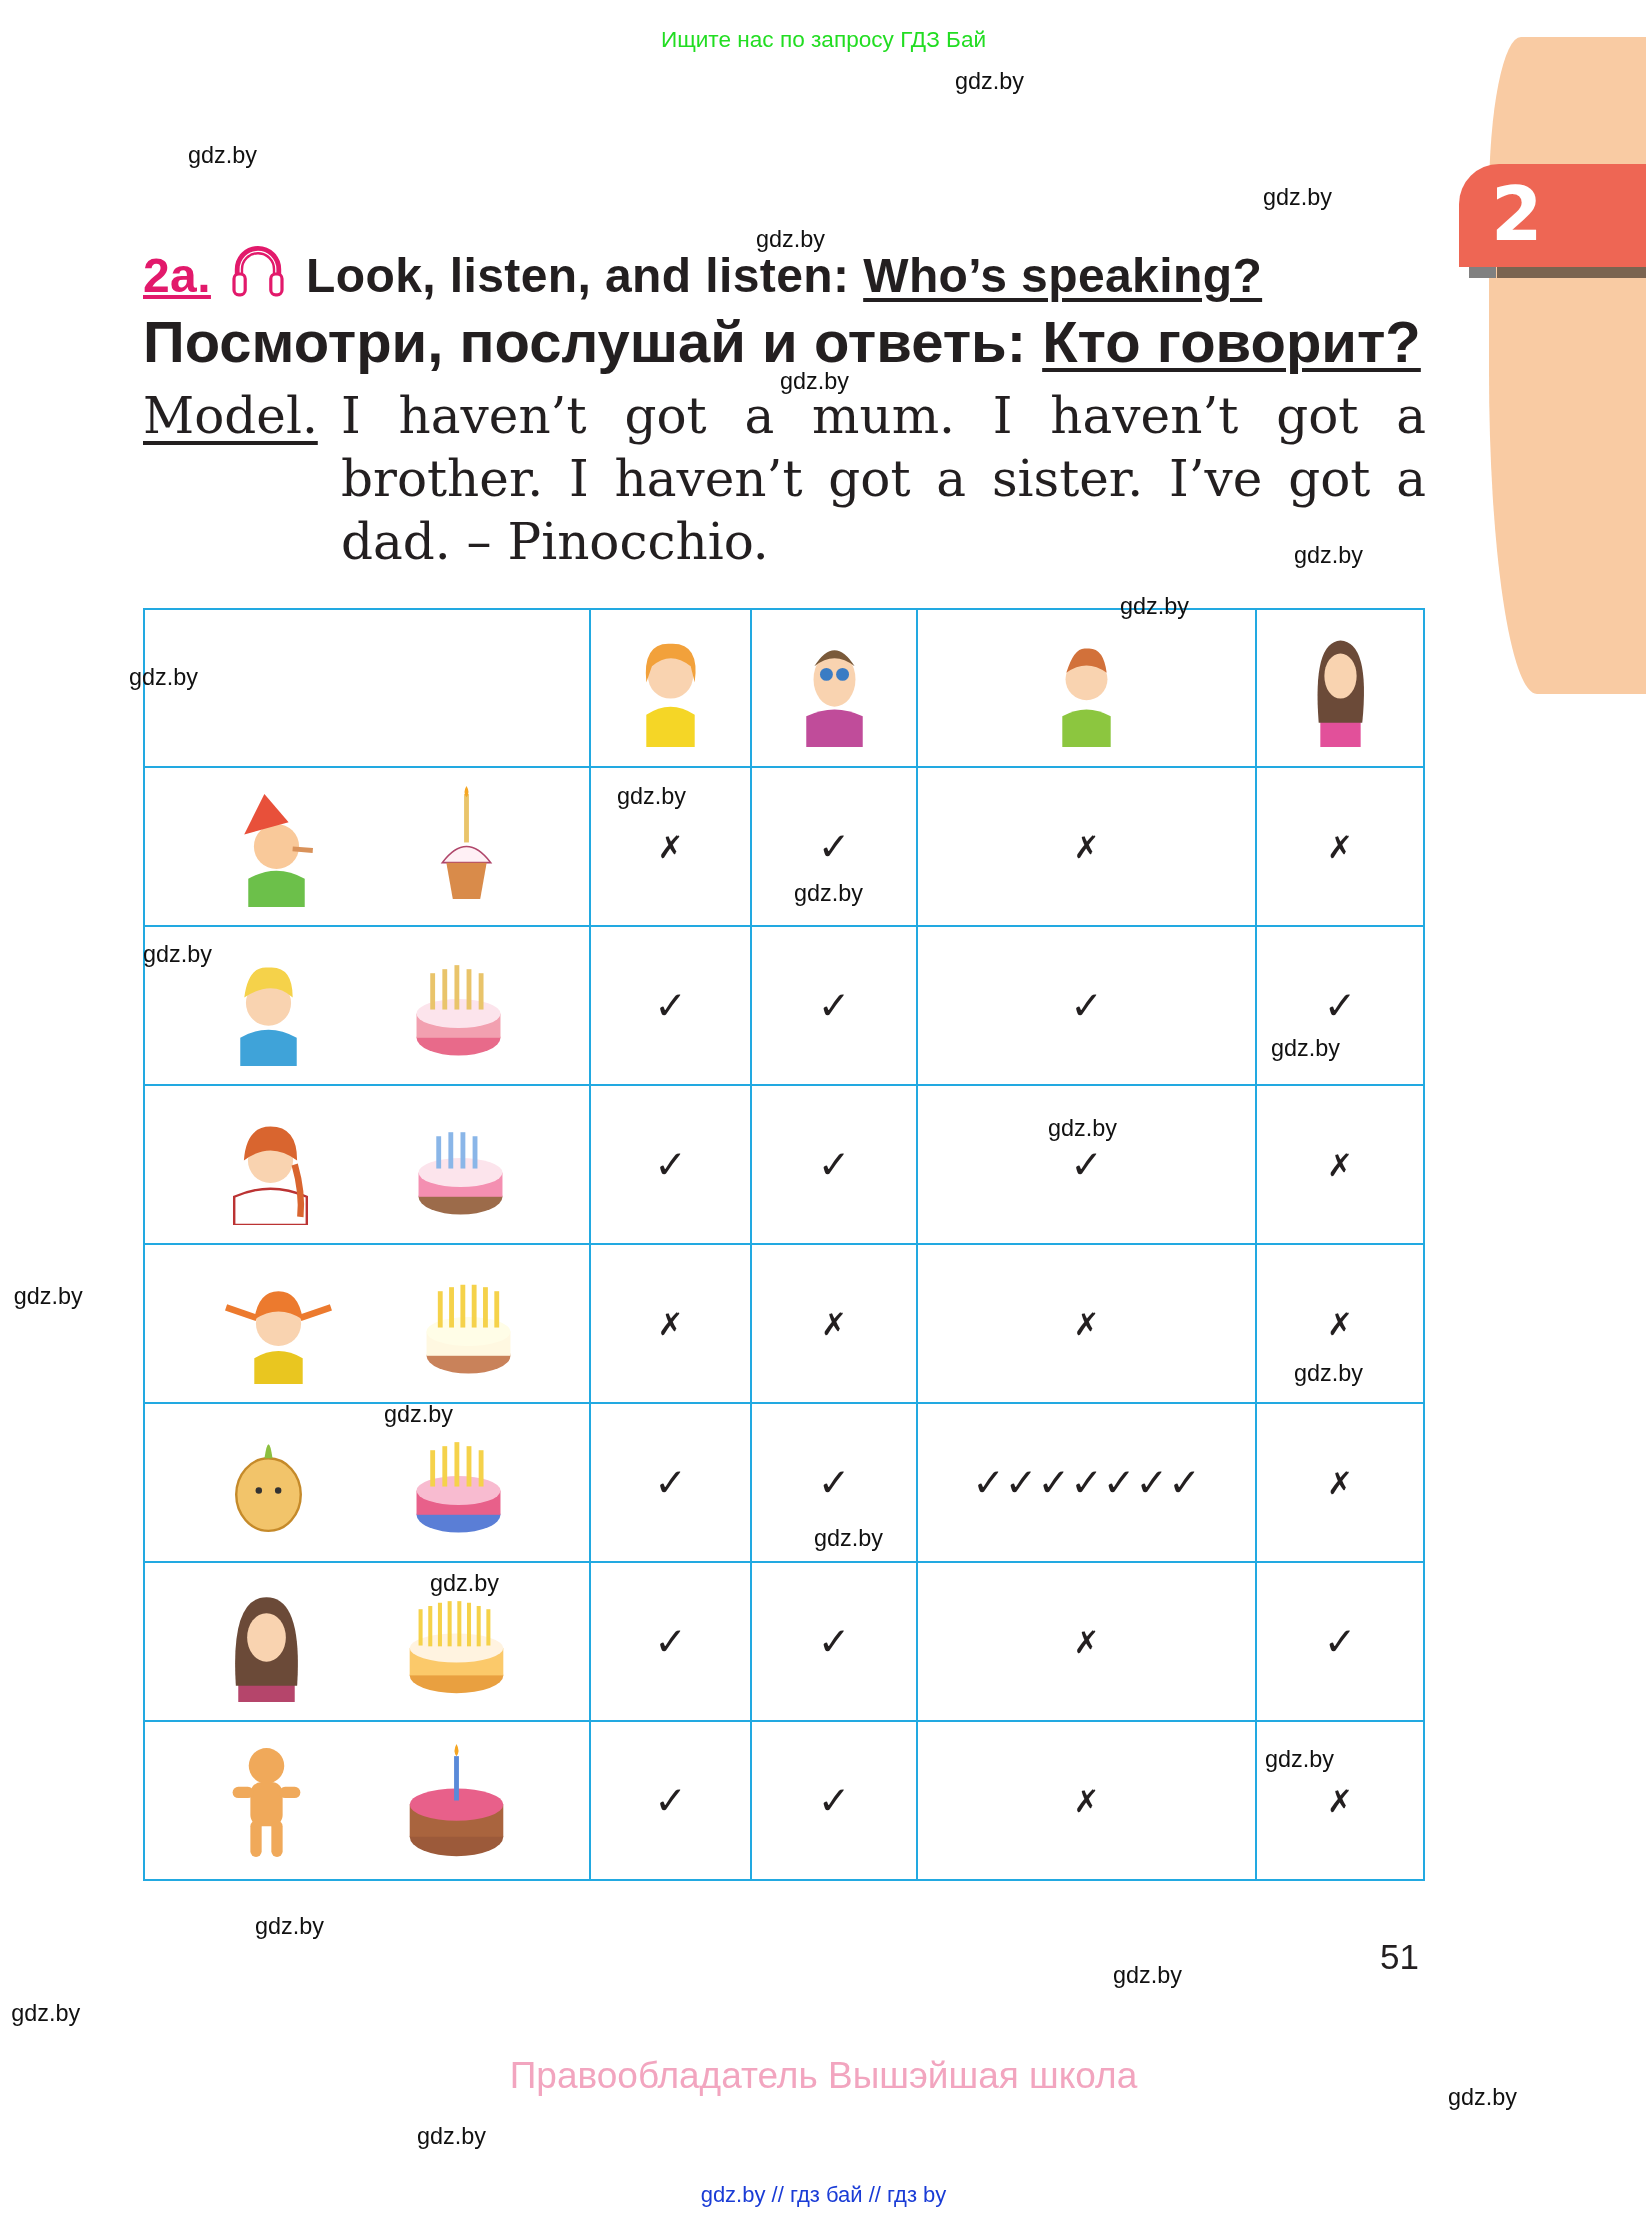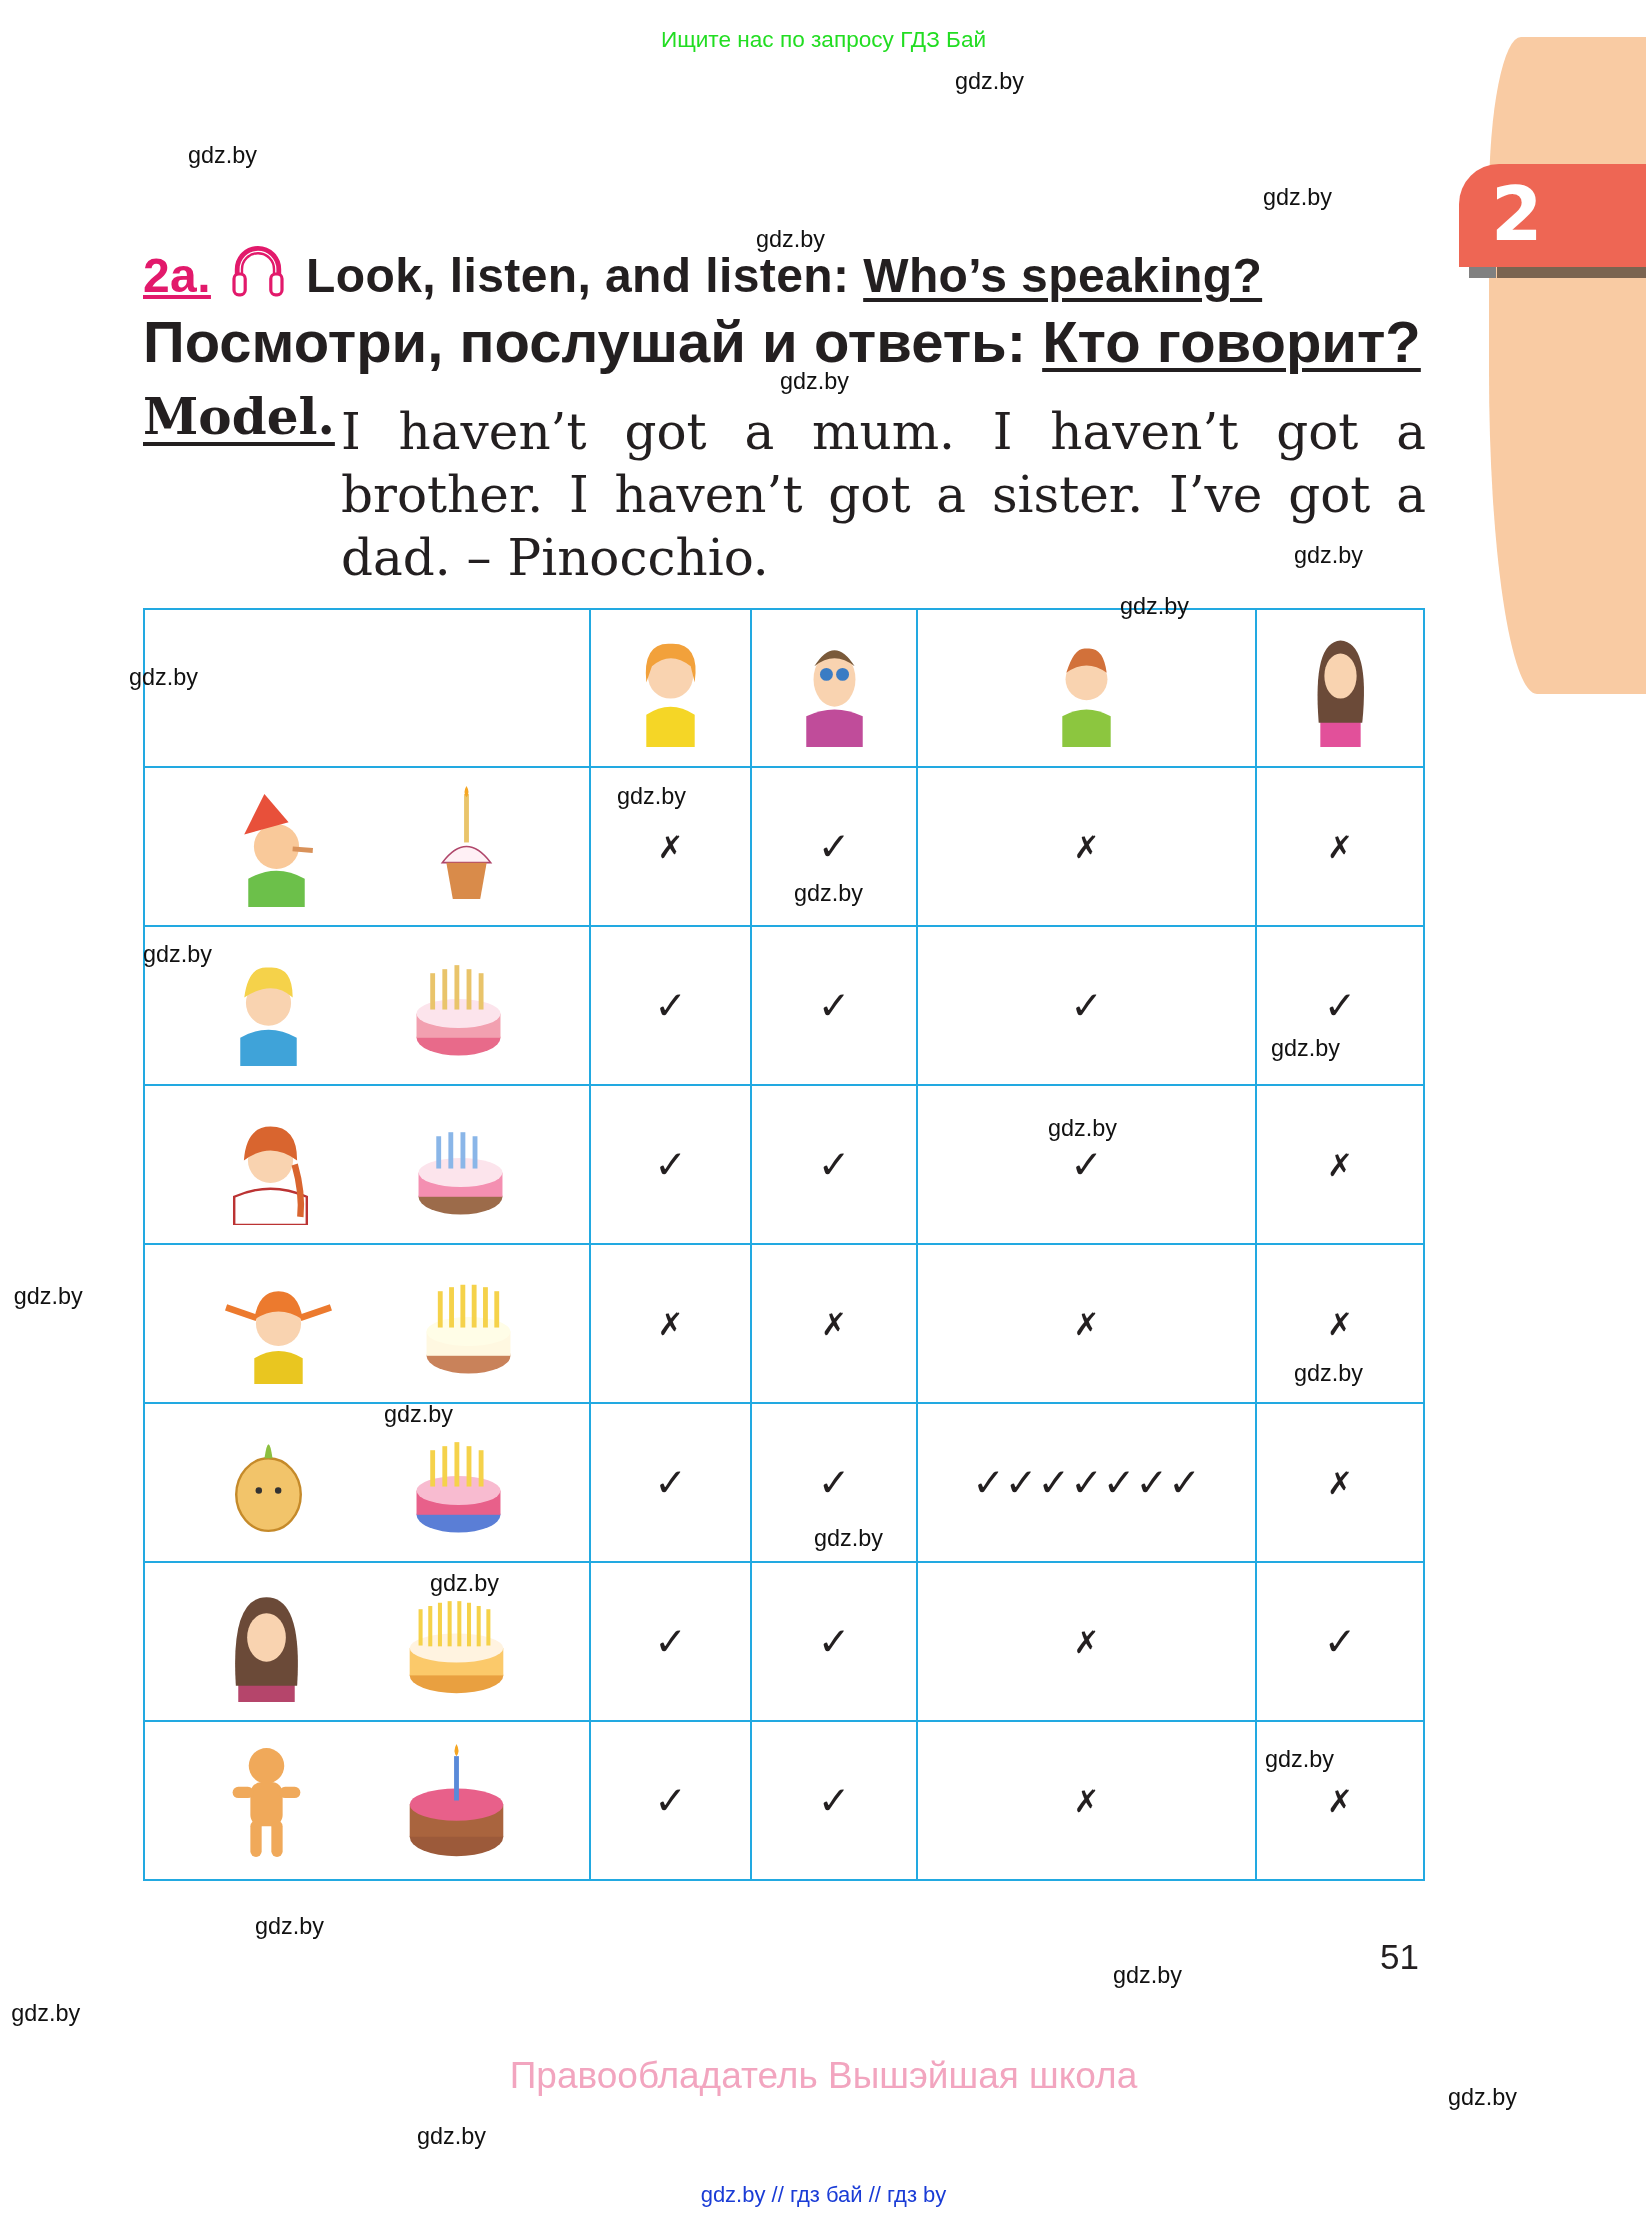--- a/index.html
+++ b/index.html
@@ -12,22 +12,22 @@
   .tab-shadow-grey{left:1469px;top:267px;width:27px;height:11.3px;background:#808080;}
   .tab-shadow-brown{left:1497px;top:267px;width:150px;height:11.3px;background:#7b6450;}
   .tab-num{left:1491px;top:171px;font-size:74px;font-weight:bold;color:#fff;font-family:"DejaVu Sans",sans-serif;}
   .h1{left:143px;top:242px;font-size:48px;font-weight:bold;white-space:nowrap;letter-spacing:0.4px;}
   .h1 .num{color:#e2196b;text-decoration:underline;}
   .h1 .u{text-decoration:underline;text-decoration-thickness:4px;text-underline-offset:6.4px;}
   .h2{left:143px;top:308px;font-size:58px;font-weight:bold;white-space:nowrap;}
   .h2 .u{text-decoration:underline;text-decoration-thickness:4px;text-underline-offset:6.4px;}
   .headphones{display:inline-block;width:58px;height:56px;vertical-align:-6.4px;margin:0 4.8px;}
   .model{left:143px;top:385px;width:1283px;font-family:"DejaVu Serif",serif;font-size:50px;line-height:63px;}
-  .model-label{position:absolute;left:0;top:0;font-weight:bold;text-decoration:underline;text-decoration-thickness:4px;text-underline-offset:8px;}
-  .model-text{position:absolute;left:198px;top:16px;width:1085px;text-align:justify;}
+  .model-label{position:absolute;left:0;top:0;font-weight:normal;text-decoration:underline;text-decoration-thickness:4px;text-underline-offset:8px;}
+  .model-text{position:absolute;left:198px;top:0;width:1085px;text-align:justify;}
   table.grid{position:absolute;left:143px;top:608px;border-collapse:collapse;}
   table.grid td{border:2.4px solid #22a9e1;padding:0;text-align:center;vertical-align:middle;}
   table.grid tr.hdr td{height:156px;}
   table.grid tr.r td{height:157px;}
   .c0{width:444px;}.c1{width:159px;}.c2{width:164px;}.c3{width:337px;}.c4{width:166px;}
   .mark{font-size:39px;font-family:"DejaVu Sans",sans-serif;font-weight:bold;color:#231f20;}
   .cross{font-size:31px;}
   .pairwrap{display:flex;justify-content:space-around;align-items:center;padding:0 32px;}
   .pagenum{left:1380px;top:1937px;font-size:35px;font-weight:normal;}
   .rights{left:0;width:1647px;top:2055px;text-align:center;font-size:37px;color:#f2a5bf;}

